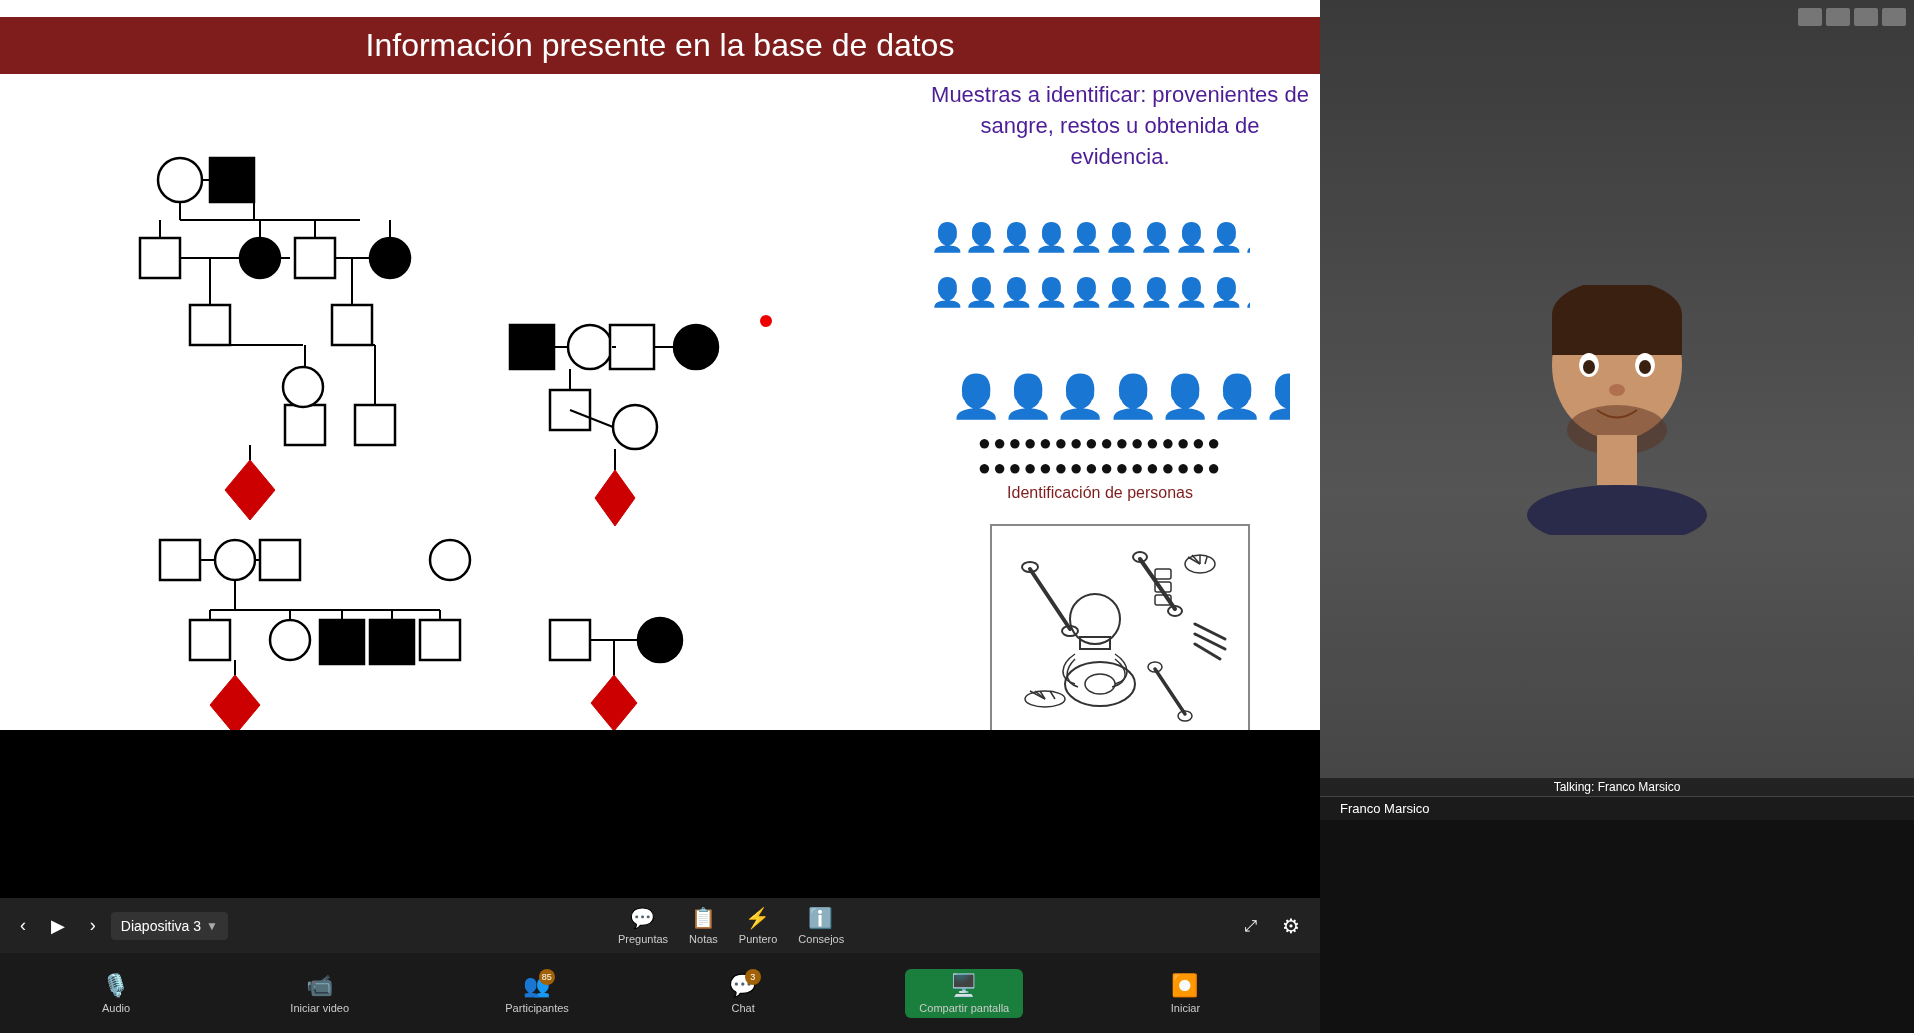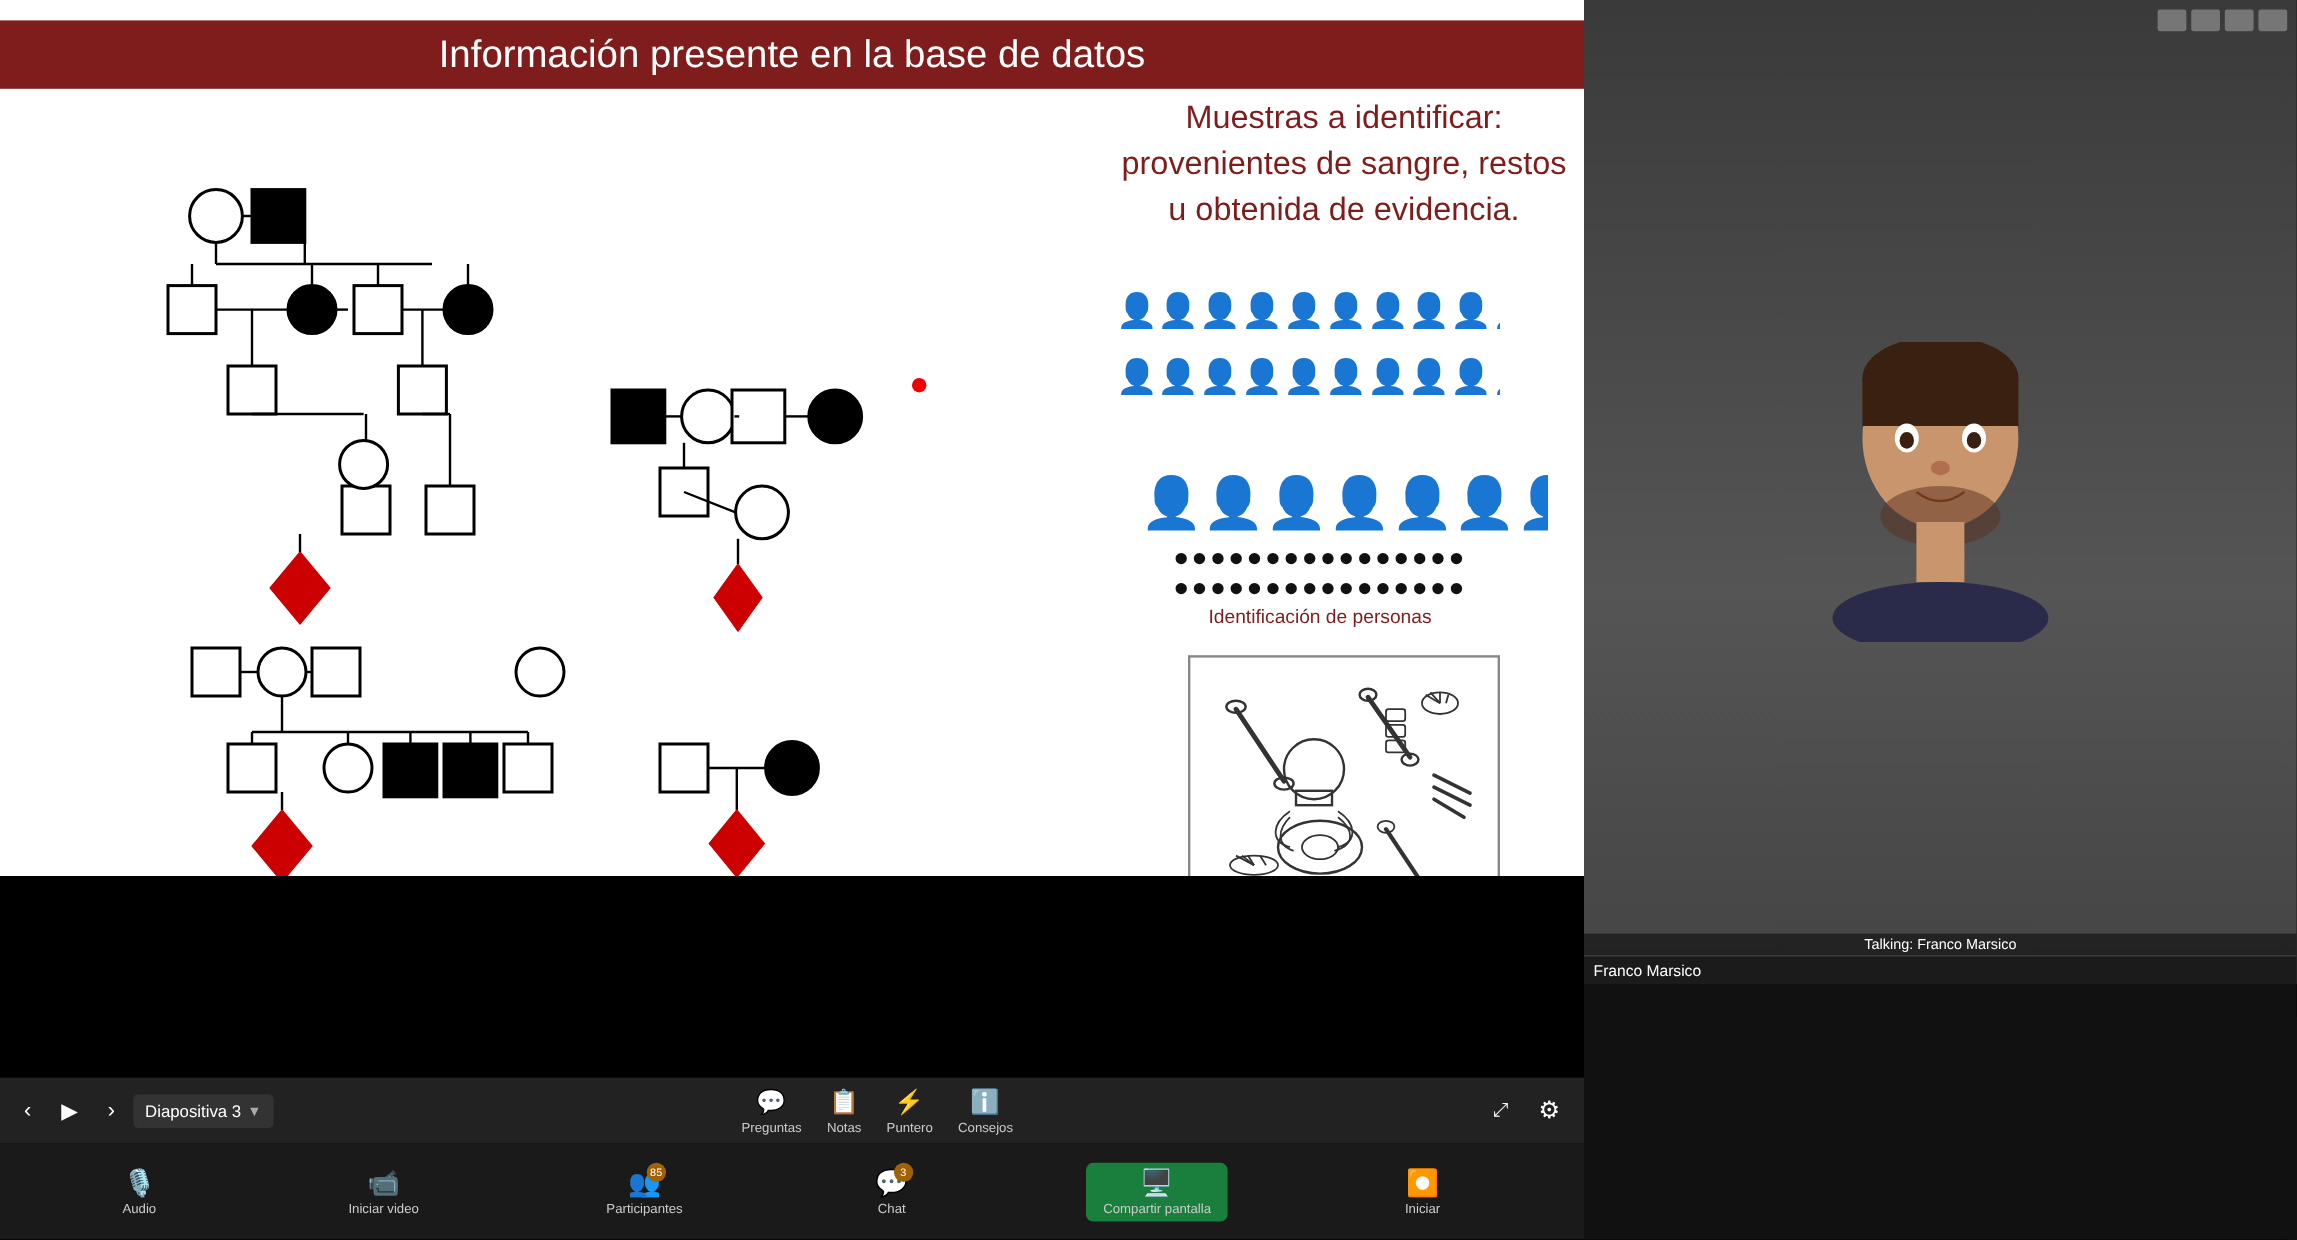--- a/index.html
+++ b/index.html
@@ -70,24 +70,24 @@
 
     
     .right-section {
       position: absolute;
       right: 20px;
       top: 10px;
       width: 420px;
     }
 
     .right-title {
-      font-size: 27px;
+      font-size: 22px;
       text-align: center;
       line-height: 1.4;
-      color: #7f1d1d;
+      color: #4c1d95;
       margin-bottom: 20px;
     }
 
     .nav-btn {
       background: transparent;
       border: none;
       color: #fff;
       font-size: 18px;
       cursor: pointer;
       padding: 6px 10px;
@@ -166,21 +166,21 @@
     }
 
     .video-name-bar {
       position: absolute;
       bottom: 0;
       left: 0;
       width: 100%;
       background: rgba(0,0,0,0.6);
       color: #fff;
       font-size: 13px;
-      padding: 4px 8px;
+      padding: 4px 20px;
     }
 
     .video-controls {
       position: absolute;
       top: 8px;
       right: 8px;
       display: flex;
       gap: 4px;
     }
 

